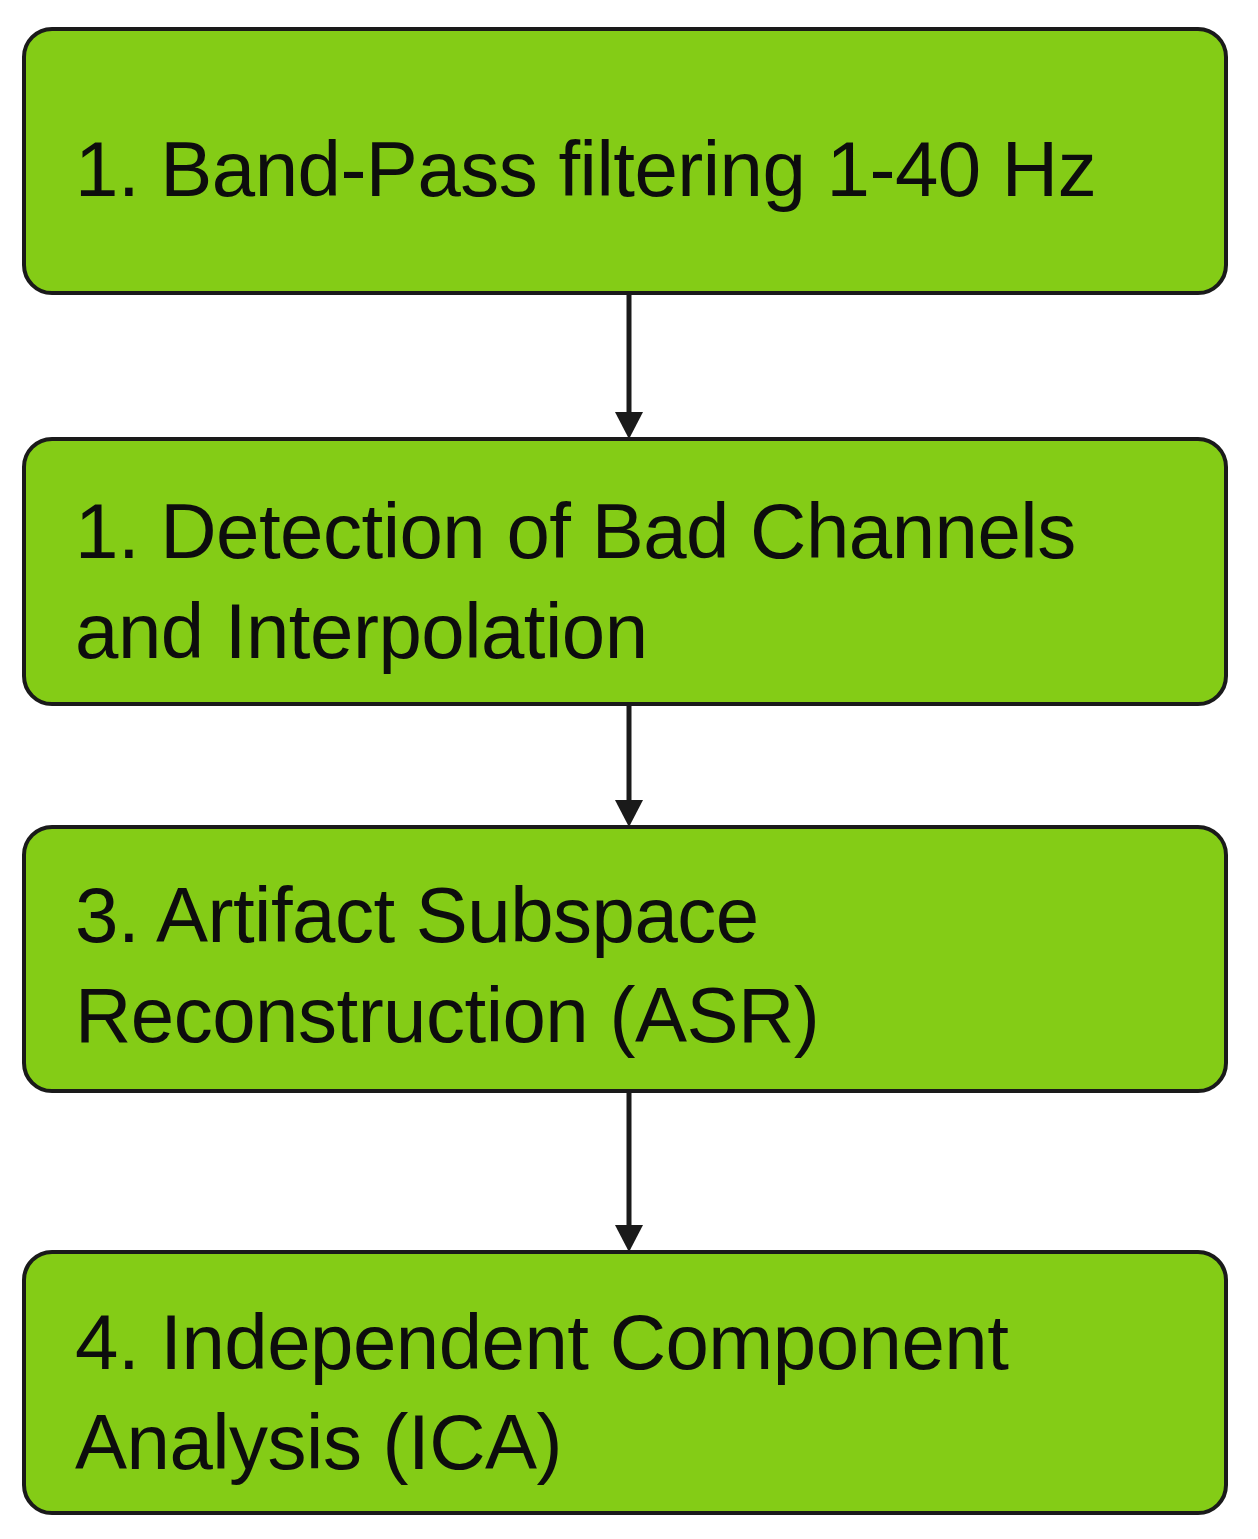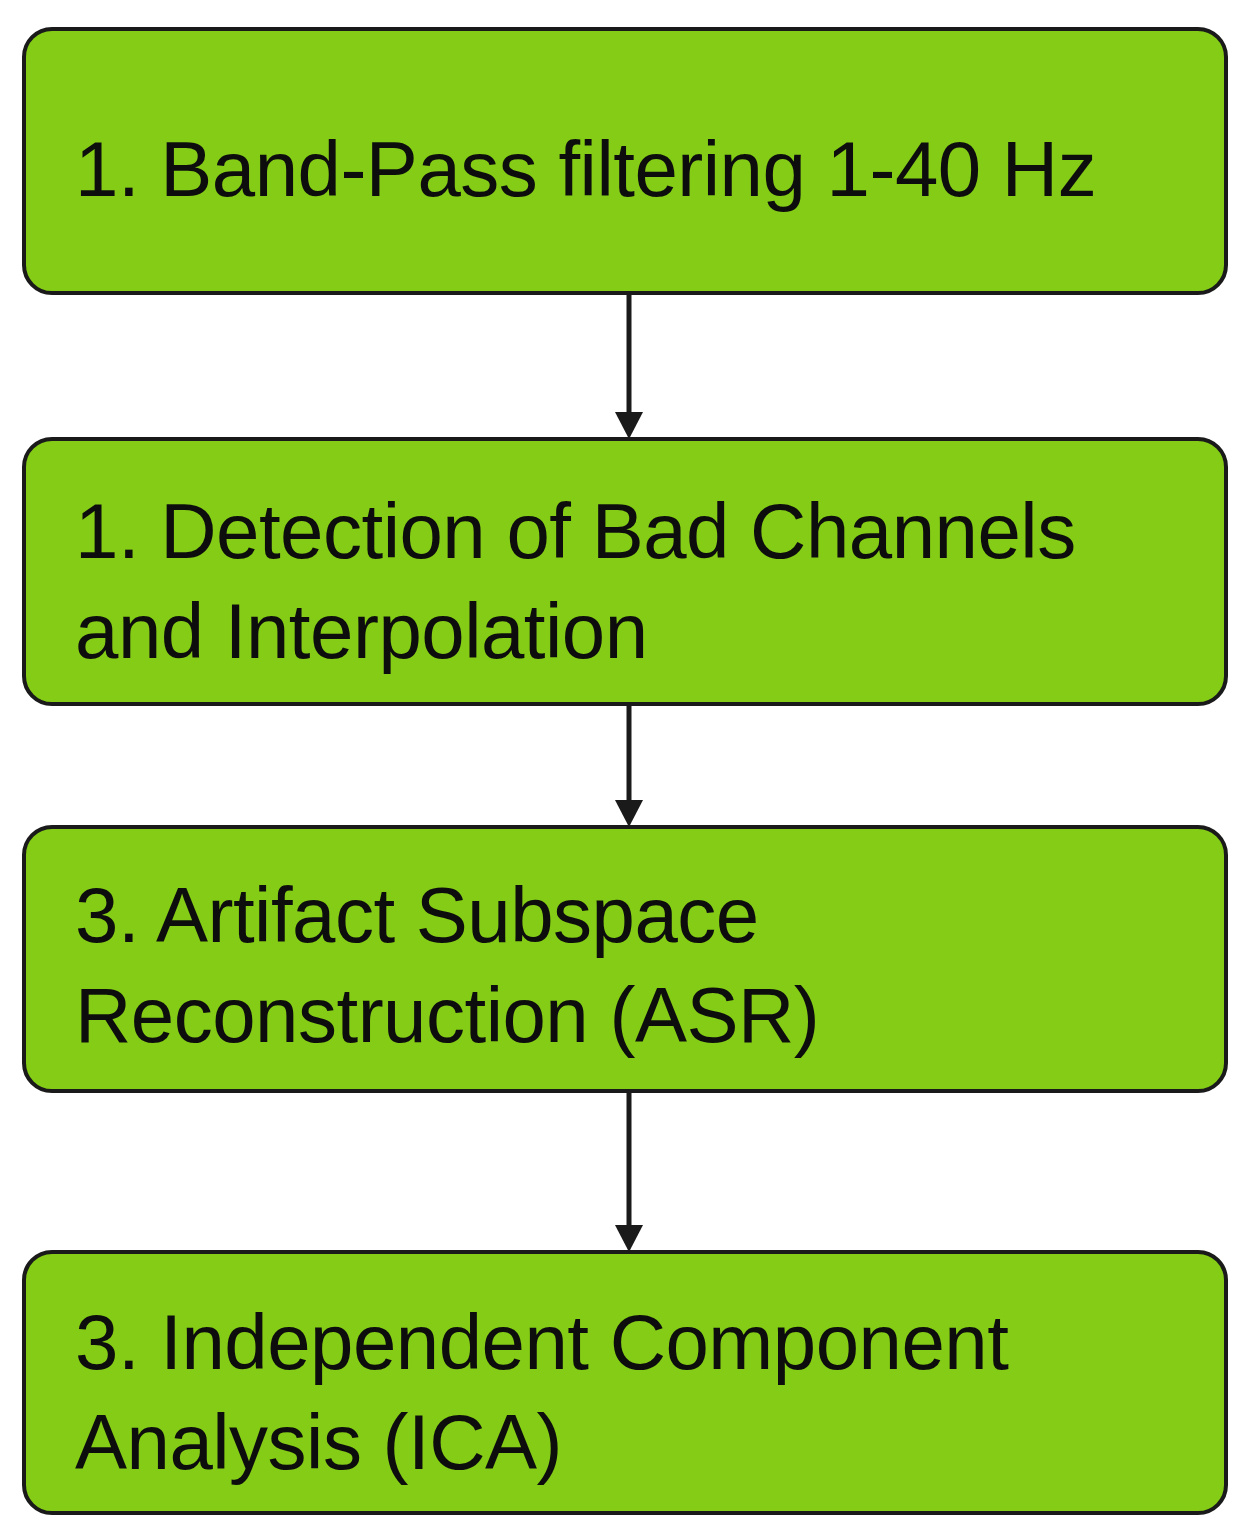--- a/index.html
+++ b/index.html
@@ -95,17 +95,17 @@
   </div>
 
   <div class="connector" id="connector-3-4">
     <svg width="30" height="161" viewBox="0 0 30 161" xmlns="http://www.w3.org/2000/svg">
       <line x1="15" y1="0" x2="15" y2="137" stroke="#1a1a1a" stroke-width="5"></line>
       <polygon points="1,134 29,134 15,161" fill="#1a1a1a"></polygon>
     </svg>
   </div>
 
   <div class="node" id="node-4">
-    <div class="node-label">3. Independent Component
+    <div class="node-label">4. Independent Component
 Analysis (ICA)</div>
   </div>
 
 </div>
 
 </body></html>

